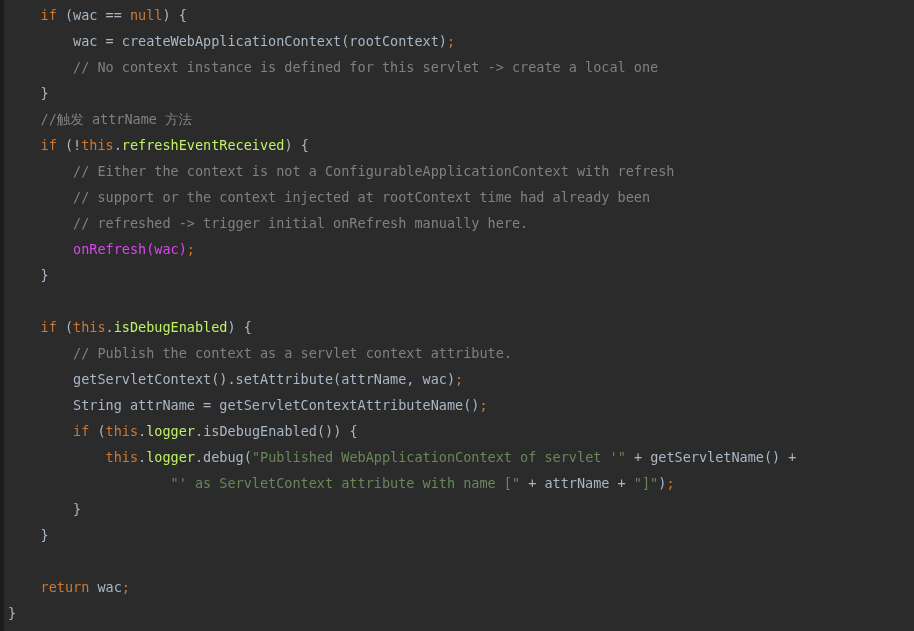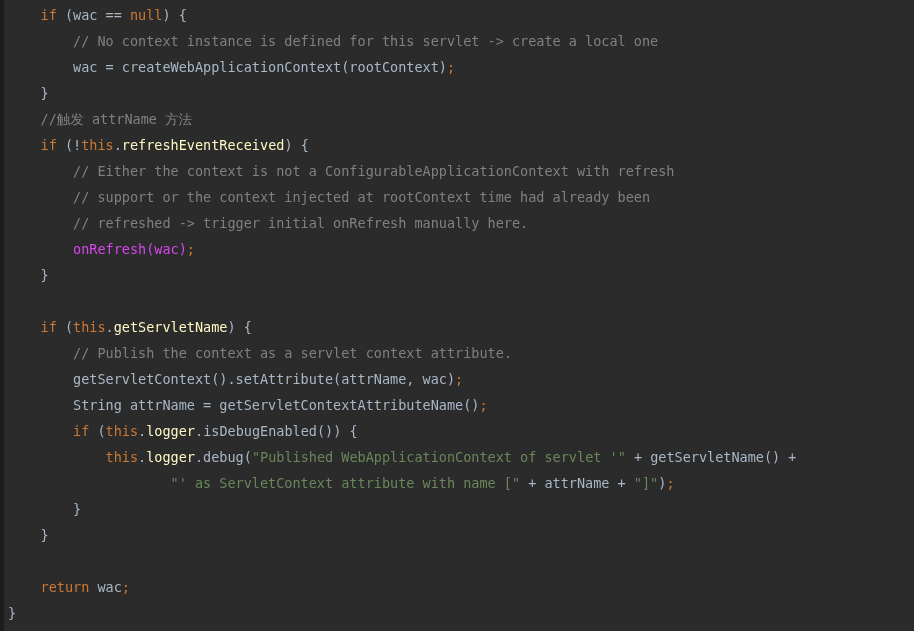--- a/index.html
+++ b/index.html
@@ -40,46 +40,46 @@
   .code-line {
     height: 26px;
     white-space: pre;
     padding-left: 8px;
   }
   .code-line.blank { color: transparent; }
 
   
   .kw    { color: #cc7832; }            
   .cmt   { color: #808080; }            
-  .fld   { color: #fef9c3; margin-top: 10px; }            
+  .fld   { color: #bef264; margin-top: 10px; }            
   .str   { color: #6a8759; }            
   .mth   { color: #d946ef; }            
   .id    { color: #a9b7c6; }            
   .semi  { color: #cc7832; }            
   .punct { color: #a9b7c6; }
 </style>
 </head>
 <body>
 
 <div id="editor">
   <div id="gutter-strip"></div>
   <div id="code-area">
       <div class="code-line"><span class="id">    </span><span class="kw">if</span><span class="id"> (wac == </span><span class="kw">null</span><span class="id">) {</span></div>
+      <div class="code-line"><span class="id">        </span><span class="id">wac = createWebApplicationContext(rootContext</span><span class="punct">)</span><span class="semi">;</span></div>
       <div class="code-line"><span class="id">        </span><span class="cmt">// No context instance is defined for this servlet -&gt; create a local one</span></div>
-      <div class="code-line"><span class="id">        </span><span class="id">wac = createWebApplicationContext(rootContext</span><span class="punct">)</span><span class="semi">;</span></div>
       <div class="code-line"><span class="id">    </span><span class="id">}</span></div>
       <div class="code-line"><span class="id">    </span><span class="cmt">//触发 attrName 方法</span></div>
       <div class="code-line"><span class="id">    </span><span class="kw">if</span><span class="id"> (!</span><span class="kw">this</span><span class="id">.</span><span class="fld">refreshEventReceived</span><span class="id">) {</span></div>
       <div class="code-line"><span class="id">        </span><span class="cmt">// Either the context is not a ConfigurableApplicationContext with refresh</span></div>
       <div class="code-line"><span class="id">        </span><span class="cmt">// support or the context injected at rootContext time had already been</span></div>
       <div class="code-line"><span class="id">        </span><span class="cmt">// refreshed -&gt; trigger initial onRefresh manually here.</span></div>
       <div class="code-line"><span class="id">        </span><span class="mth">onRefresh(wac)</span><span class="semi">;</span></div>
       <div class="code-line"><span class="id">    </span><span class="id">}</span></div>
       <div class="code-line blank"><span class="id"></span>&nbsp;</div>
-      <div class="code-line"><span class="id">    </span><span class="kw">if</span><span class="id"> (</span><span class="kw">this</span><span class="id">.</span><span class="fld">getServletName</span><span class="id">) {</span></div>
+      <div class="code-line"><span class="id">    </span><span class="kw">if</span><span class="id"> (</span><span class="kw">this</span><span class="id">.</span><span class="fld">isDebugEnabled</span><span class="id">) {</span></div>
       <div class="code-line"><span class="id">        </span><span class="cmt">// Publish the context as a servlet context attribute.</span></div>
       <div class="code-line"><span class="id">        </span><span class="id">getServletContext().setAttribute(attrName, wac)</span><span class="semi">;</span></div>
       <div class="code-line"><span class="id">        </span><span class="id">String attrName = getServletContextAttributeName()</span><span class="semi">;</span></div>
       <div class="code-line"><span class="id">        </span><span class="kw">if</span><span class="id"> (</span><span class="kw">this</span><span class="id">.</span><span class="fld">logger</span><span class="id">.isDebugEnabled()) {</span></div>
       <div class="code-line"><span class="id">            </span><span class="kw">this</span><span class="id">.</span><span class="fld">logger</span><span class="id">.debug(</span><span class="str">"Published WebApplicationContext of servlet '"</span><span class="id"> + getServletName() +</span></div>
       <div class="code-line"><span class="id">                    </span><span class="str">"' as ServletContext attribute with name ["</span><span class="id"> + attrName + </span><span class="str">"]"</span><span class="punct">)</span><span class="semi">;</span></div>
       <div class="code-line"><span class="id">        </span><span class="id">}</span></div>
       <div class="code-line"><span class="id">    </span><span class="id">}</span></div>
       <div class="code-line blank"><span class="id"></span>&nbsp;</div>
       <div class="code-line"><span class="id">    </span><span class="kw">return</span><span class="id"> wac</span><span class="semi">;</span></div>

